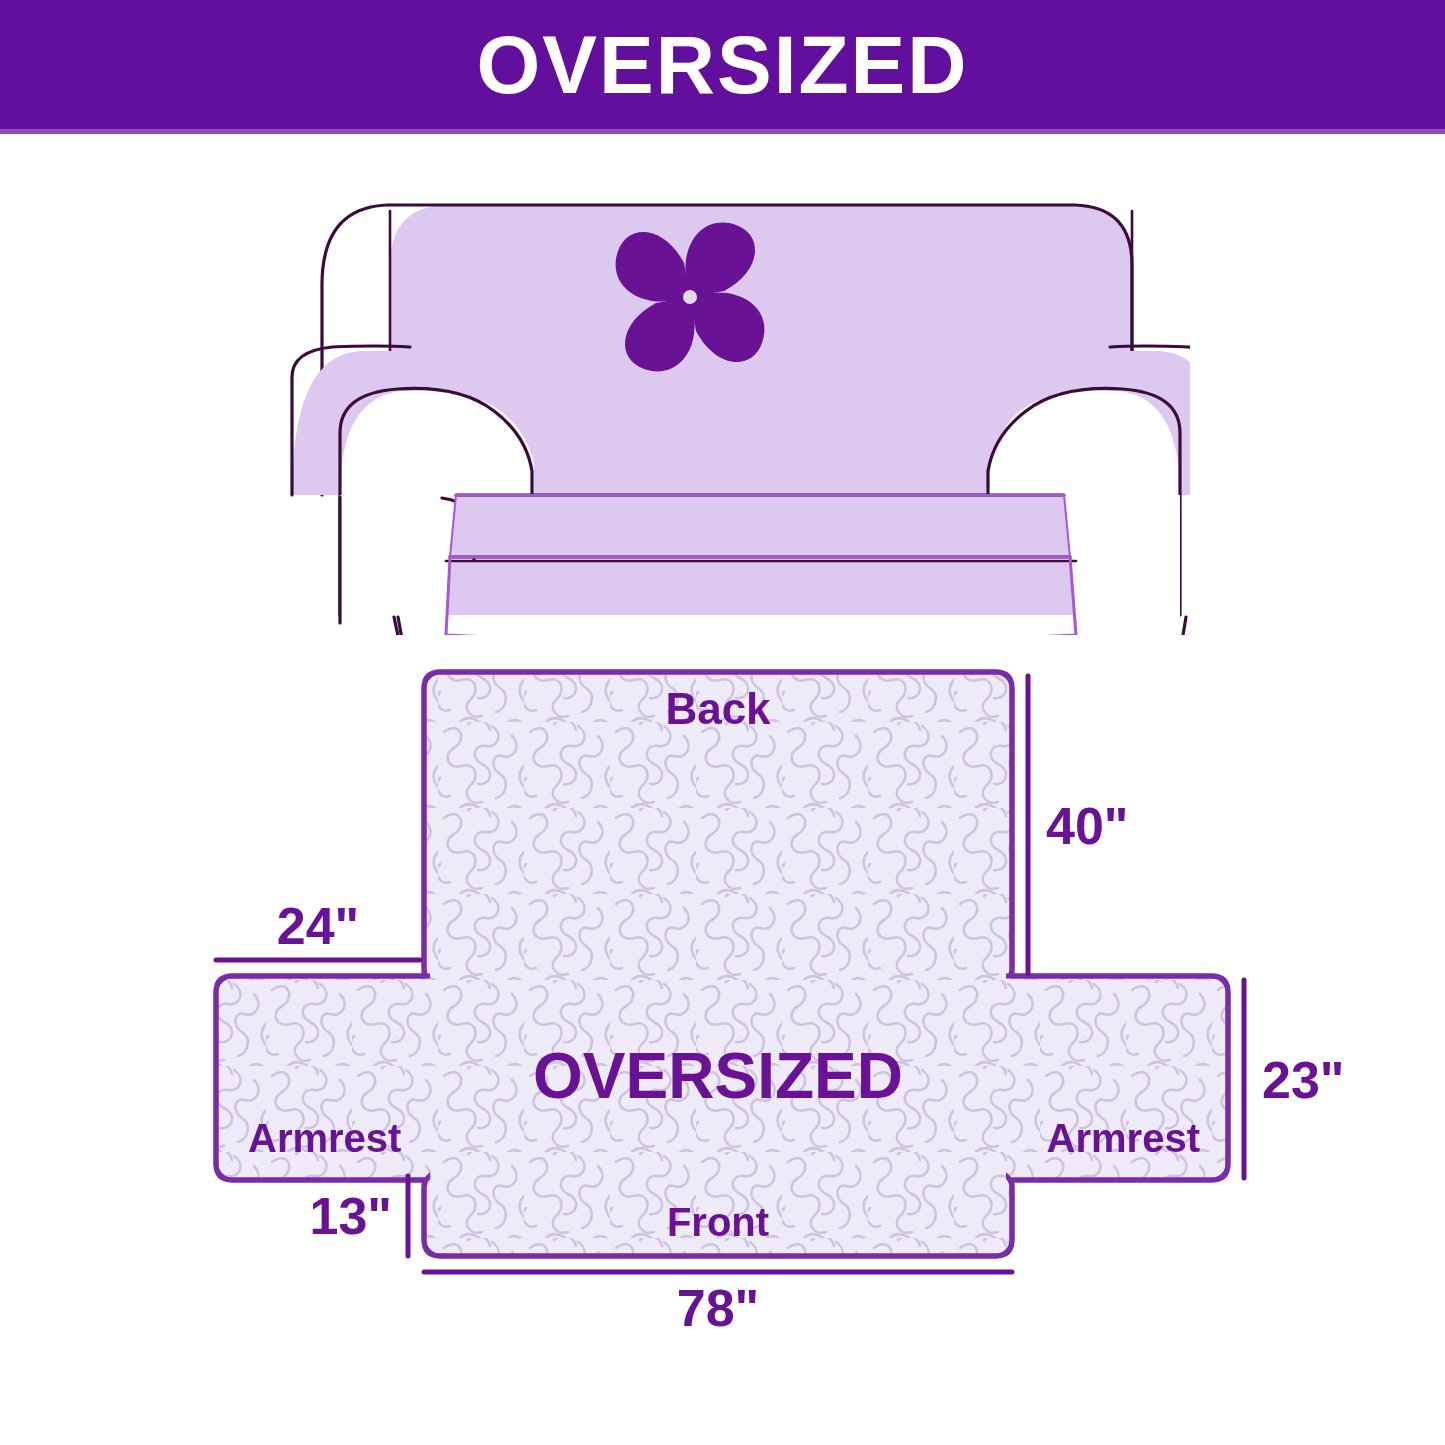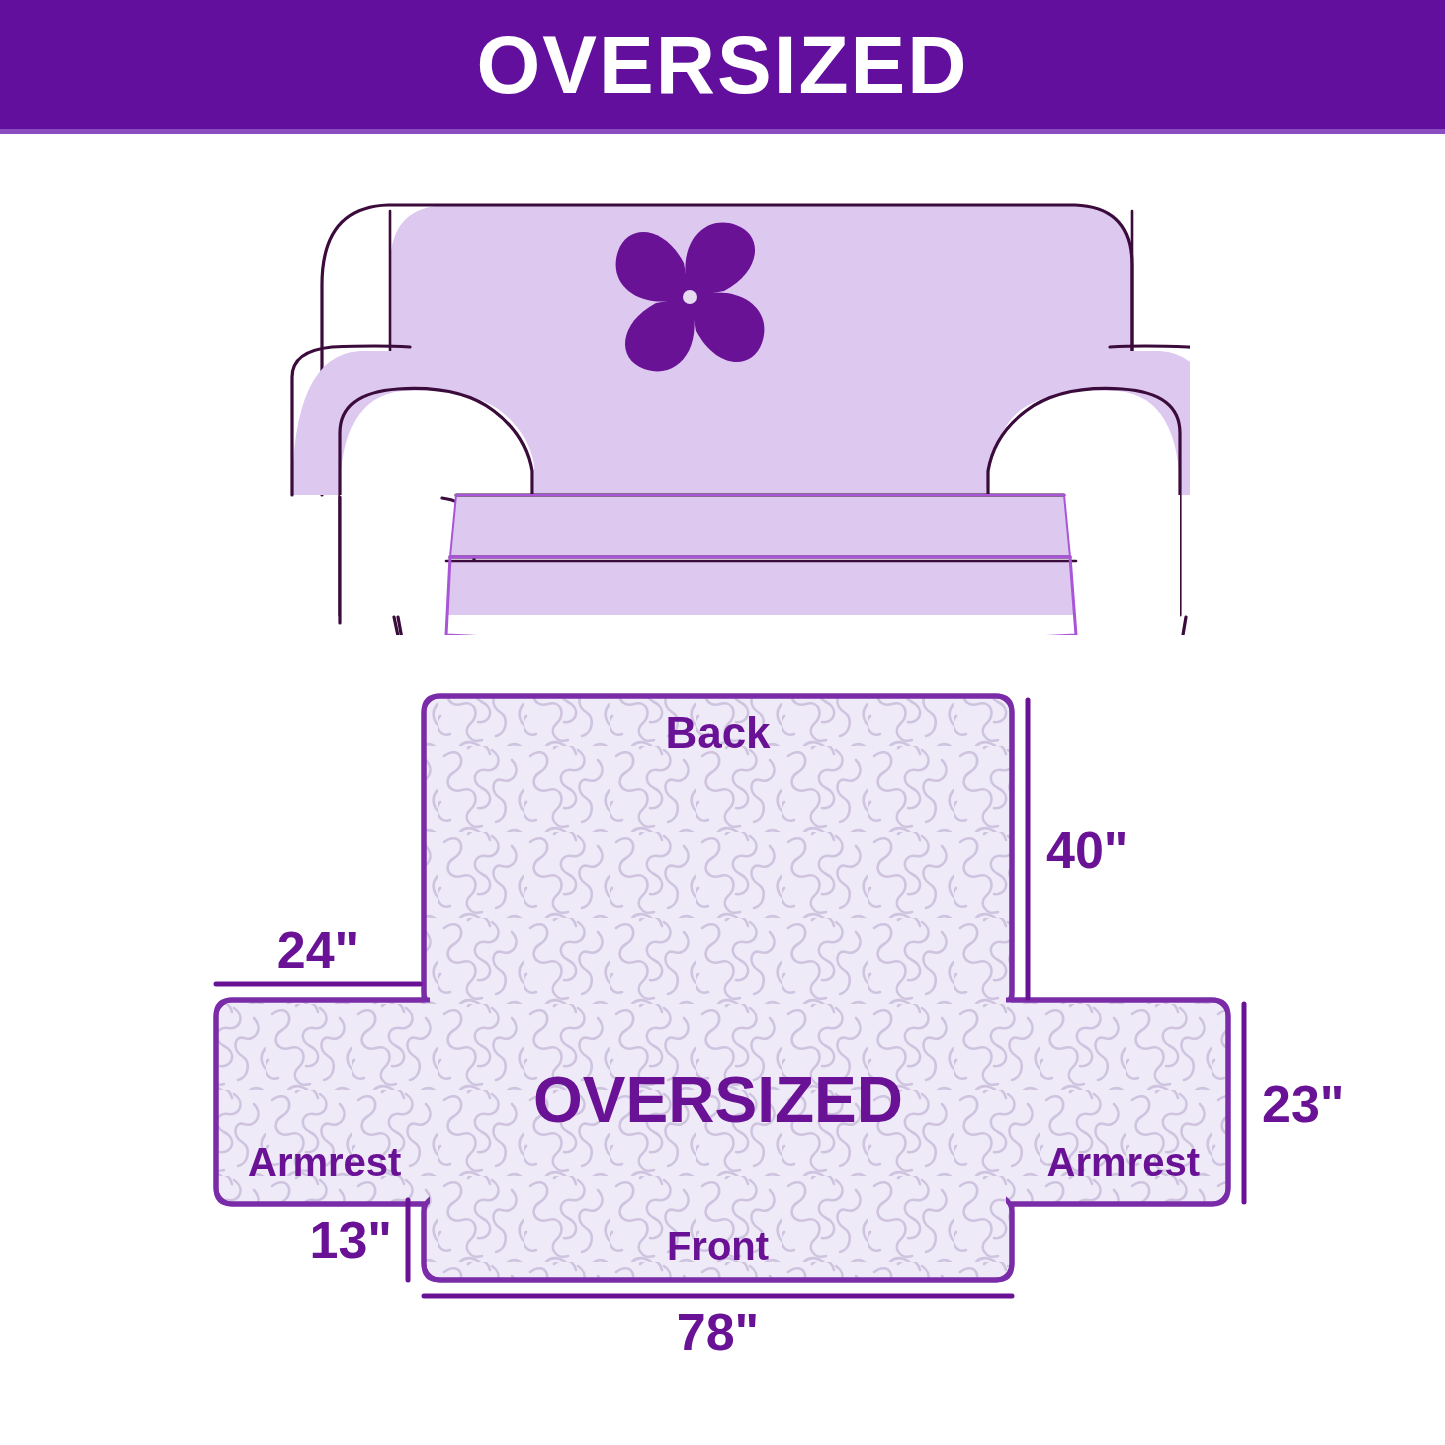--- a/index.html
+++ b/index.html
@@ -49,21 +49,21 @@
     top: 165px;
     width: 920px;
     height: 470px;
   }
   #sofa-illustration svg { display: block; width: 100%; height: 100%; }
 
   
   #flat-pattern-diagram {
     position: absolute;
     left: 180px;
-    top: 660px;
+    top: 636px;
     width: 1180px;
     height: 700px;
   }
   #flat-pattern-diagram svg { display: block; width: 100%; height: 100%; }
 
   .dim-text {
     font-family: "Liberation Sans", "DejaVu Sans", sans-serif;
     font-weight: bold;
     fill: #6a1296;
   }

